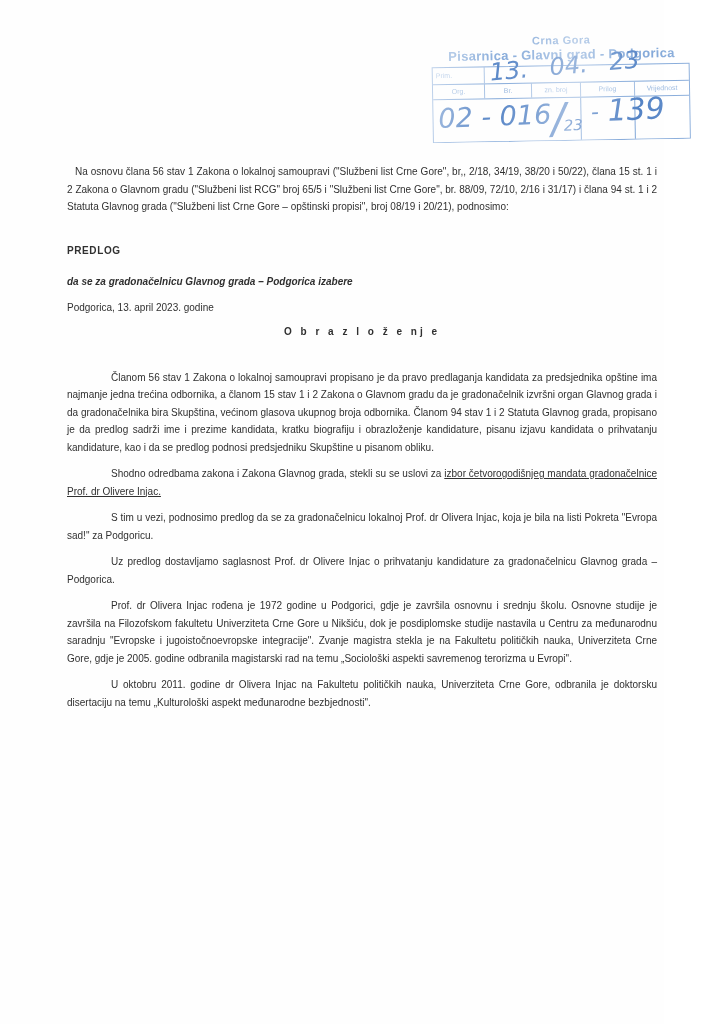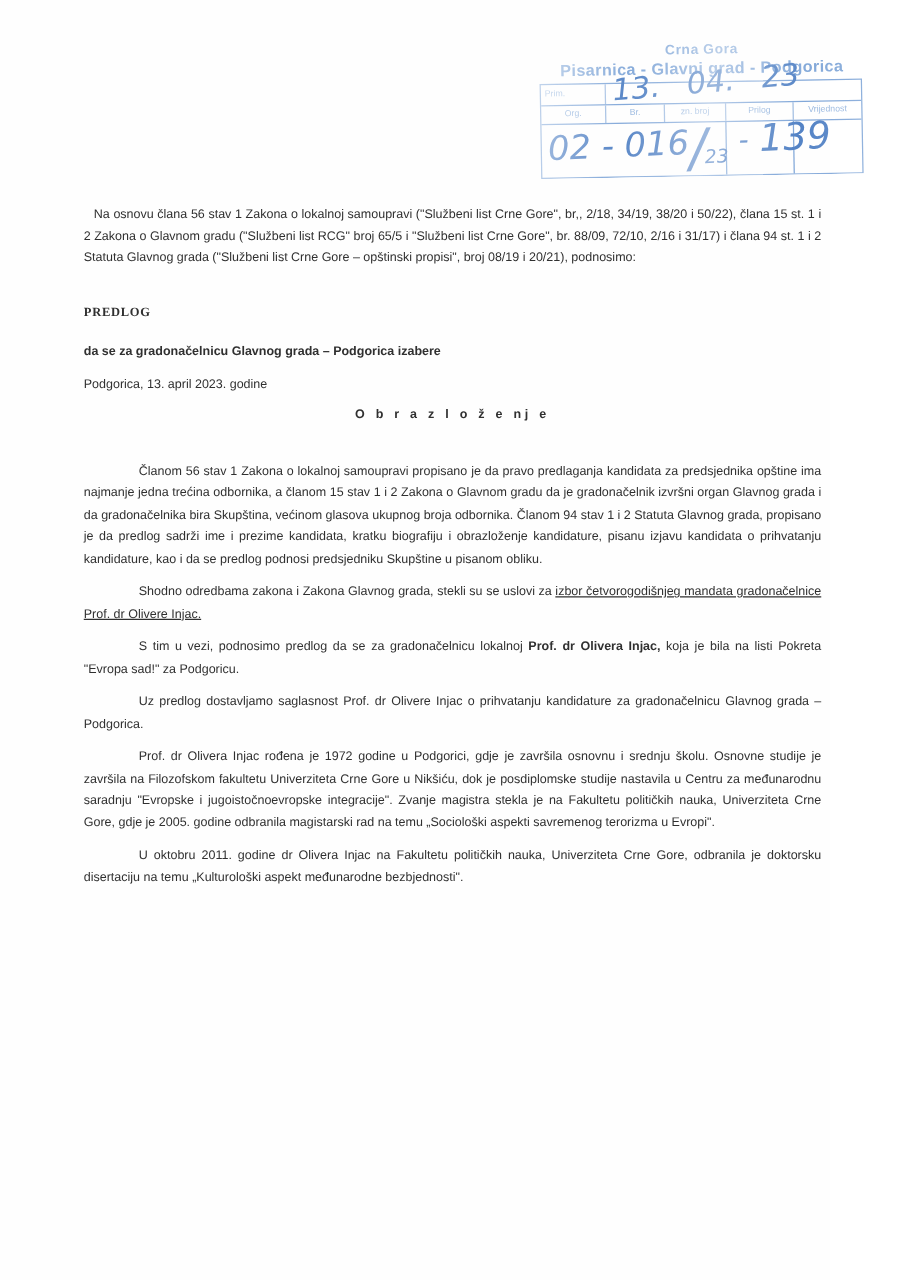--- a/index.html
+++ b/index.html
@@ -29,45 +29,45 @@
     margin:0 0 9px 0;
     text-align:justify;
   }
   .intro{ text-indent:8px; margin-bottom:26px !important; }
   .para{ text-indent:44px; }
   .title{
     text-align:right;
     font-weight:bold;
     letter-spacing:0.6px;
     margin-bottom:14px !important;
-    font-family:Liberation Serif, serif;
   }
   .subtitle{
     text-align:center;
     font-weight:bold;
     margin-bottom:8px !important;
+    font-style:italic;
   }
   .candidate{
     text-align:center !important;
     font-weight:bold;
     margin-bottom:10px !important;
   }
   .dateline{
     text-align:center;
     margin-right:5px;
     margin-bottom:7px !important;
   }
   .section-heading{
     text-align:center !important;
     font-weight:bold;
     letter-spacing:3px;
     margin-bottom:28px !important;
   }
   .u{ text-decoration:underline; }
-  .b{ font-weight:bold; }
+  .b{ font-weight:normal; }
 
   
   .stamp{
     position:absolute;
     left:428px; top:34px;
     width:268px;
     transform:rotate(-1deg);
     color:#6f9bd3;
     -webkit-mask-image:linear-gradient(100deg, rgba(0,0,0,.40) 0%, rgba(0,0,0,.92) 28%, rgba(0,0,0,.55) 52%, rgba(0,0,0,.95) 78%, rgba(0,0,0,.8) 100%);
     mask-image:linear-gradient(100deg, rgba(0,0,0,.40) 0%, rgba(0,0,0,.92) 28%, rgba(0,0,0,.55) 52%, rgba(0,0,0,.95) 78%, rgba(0,0,0,.8) 100%);

